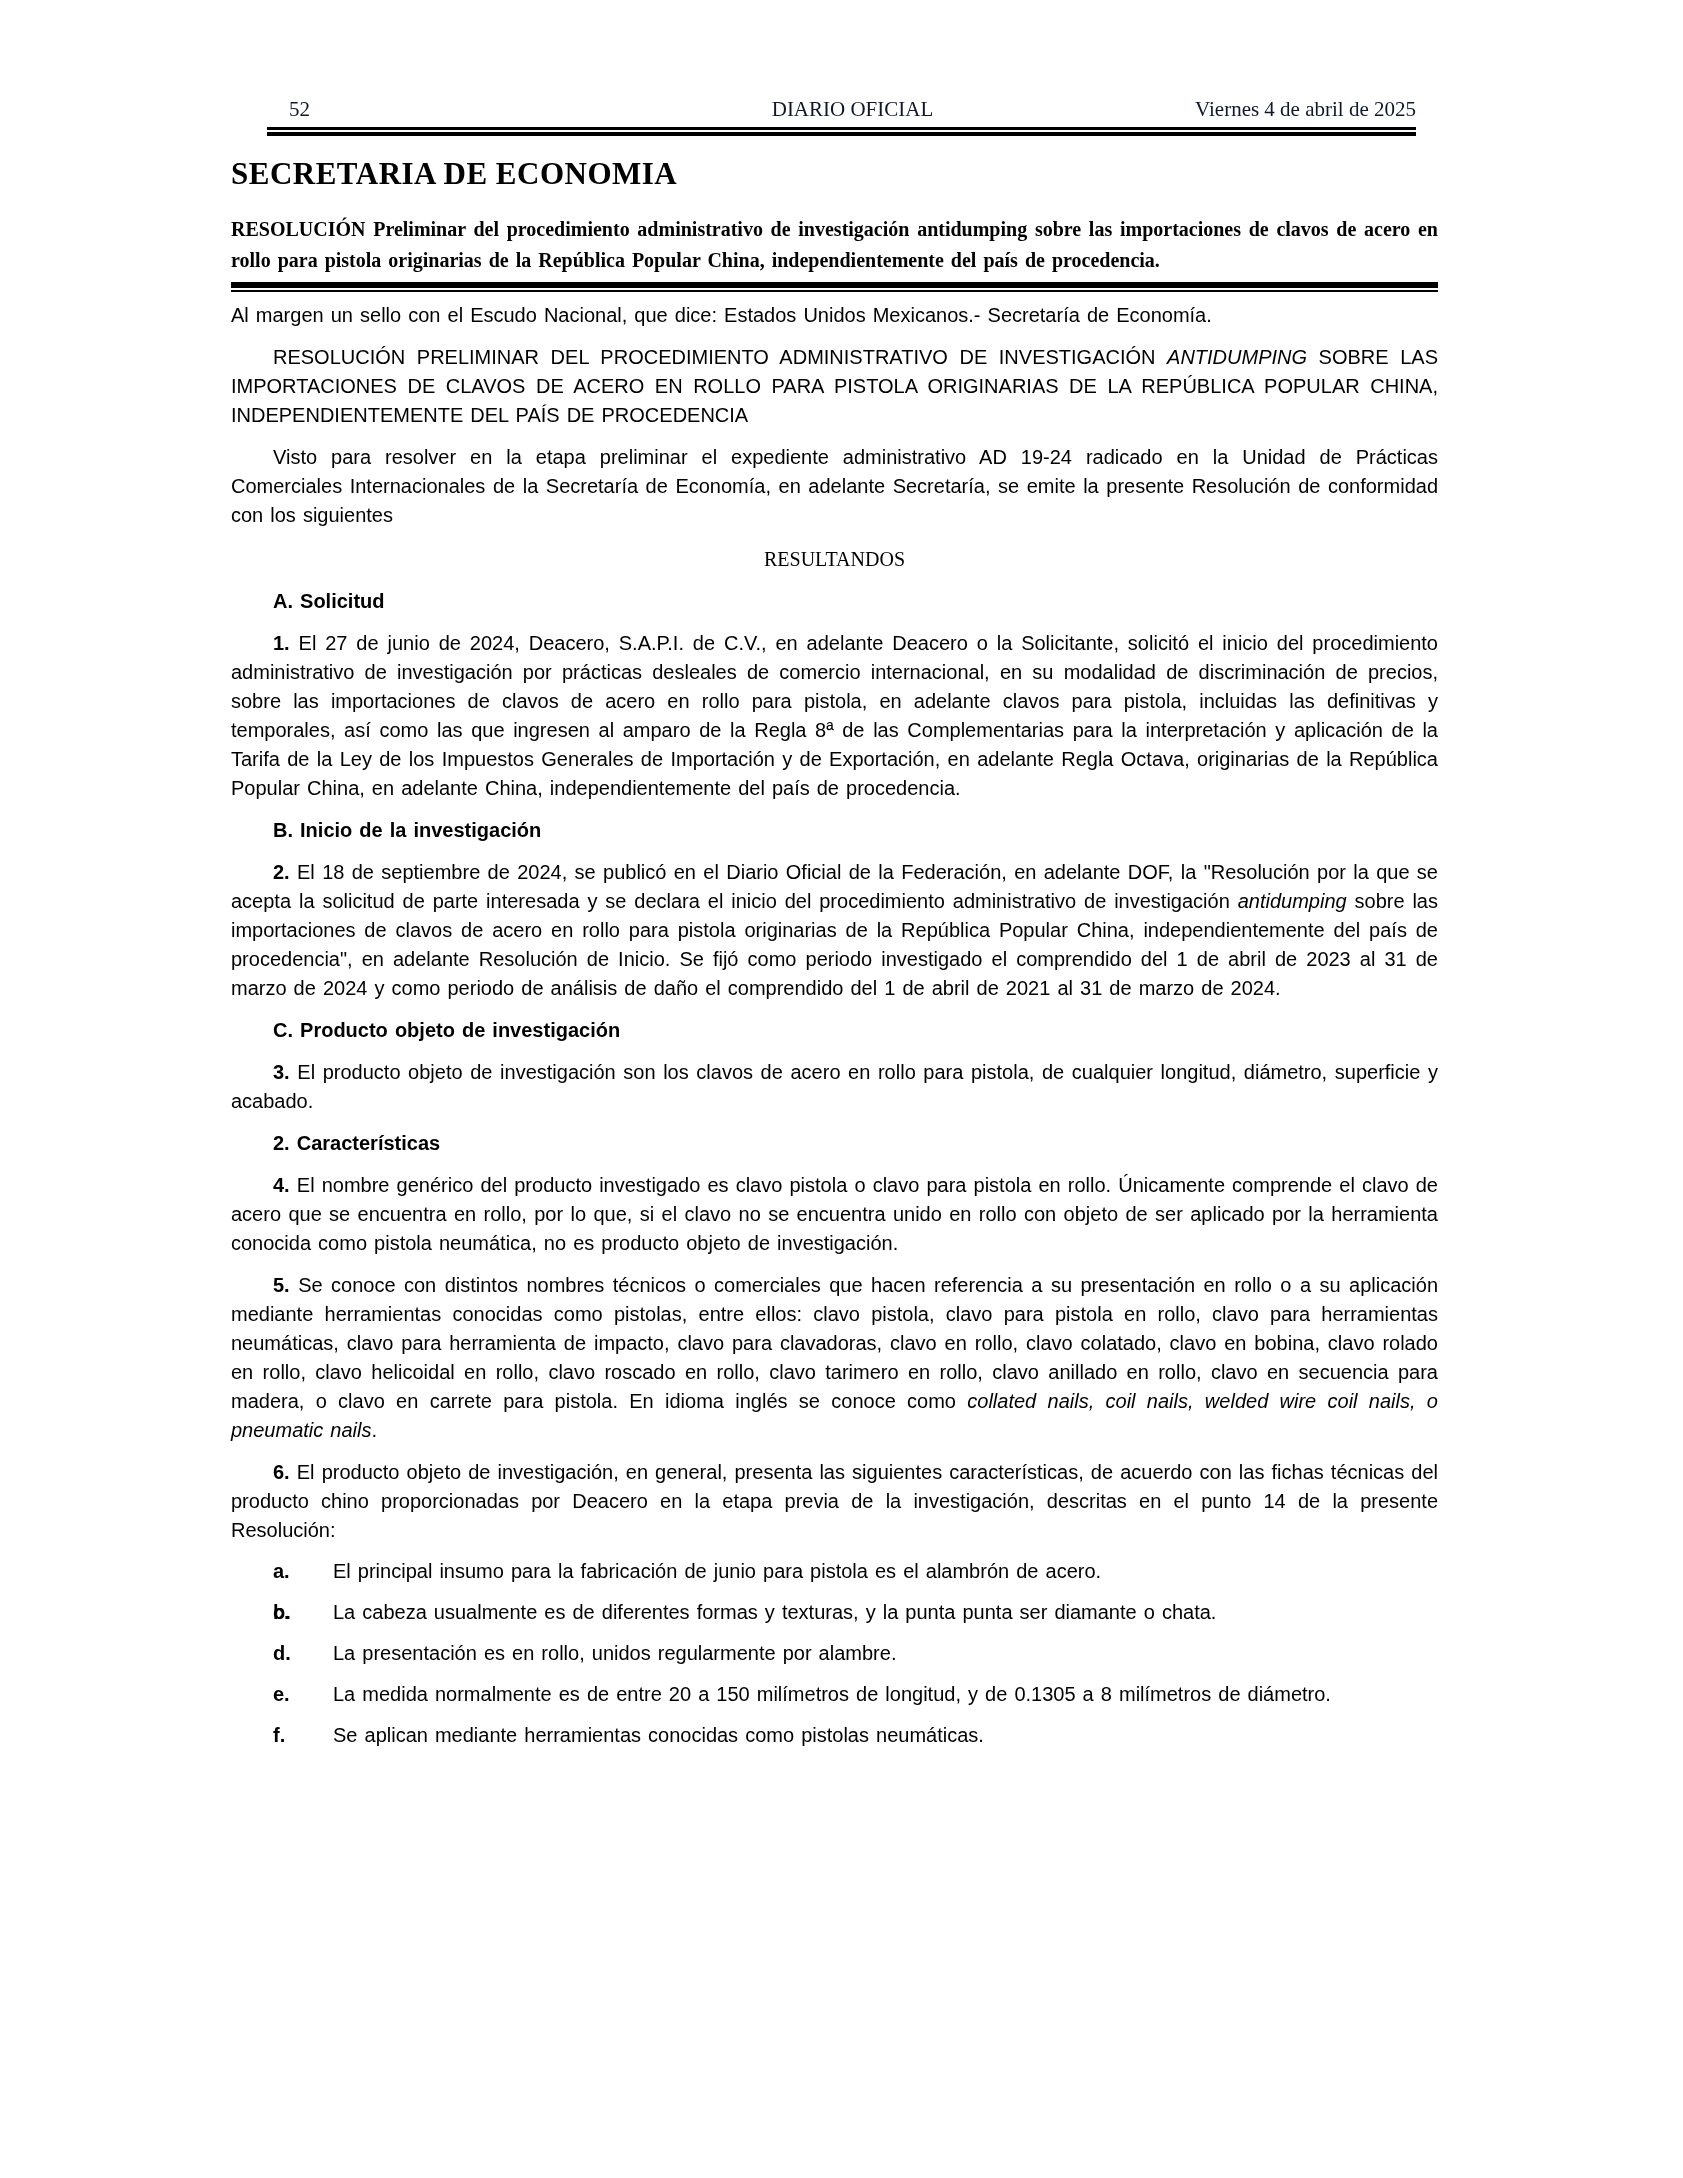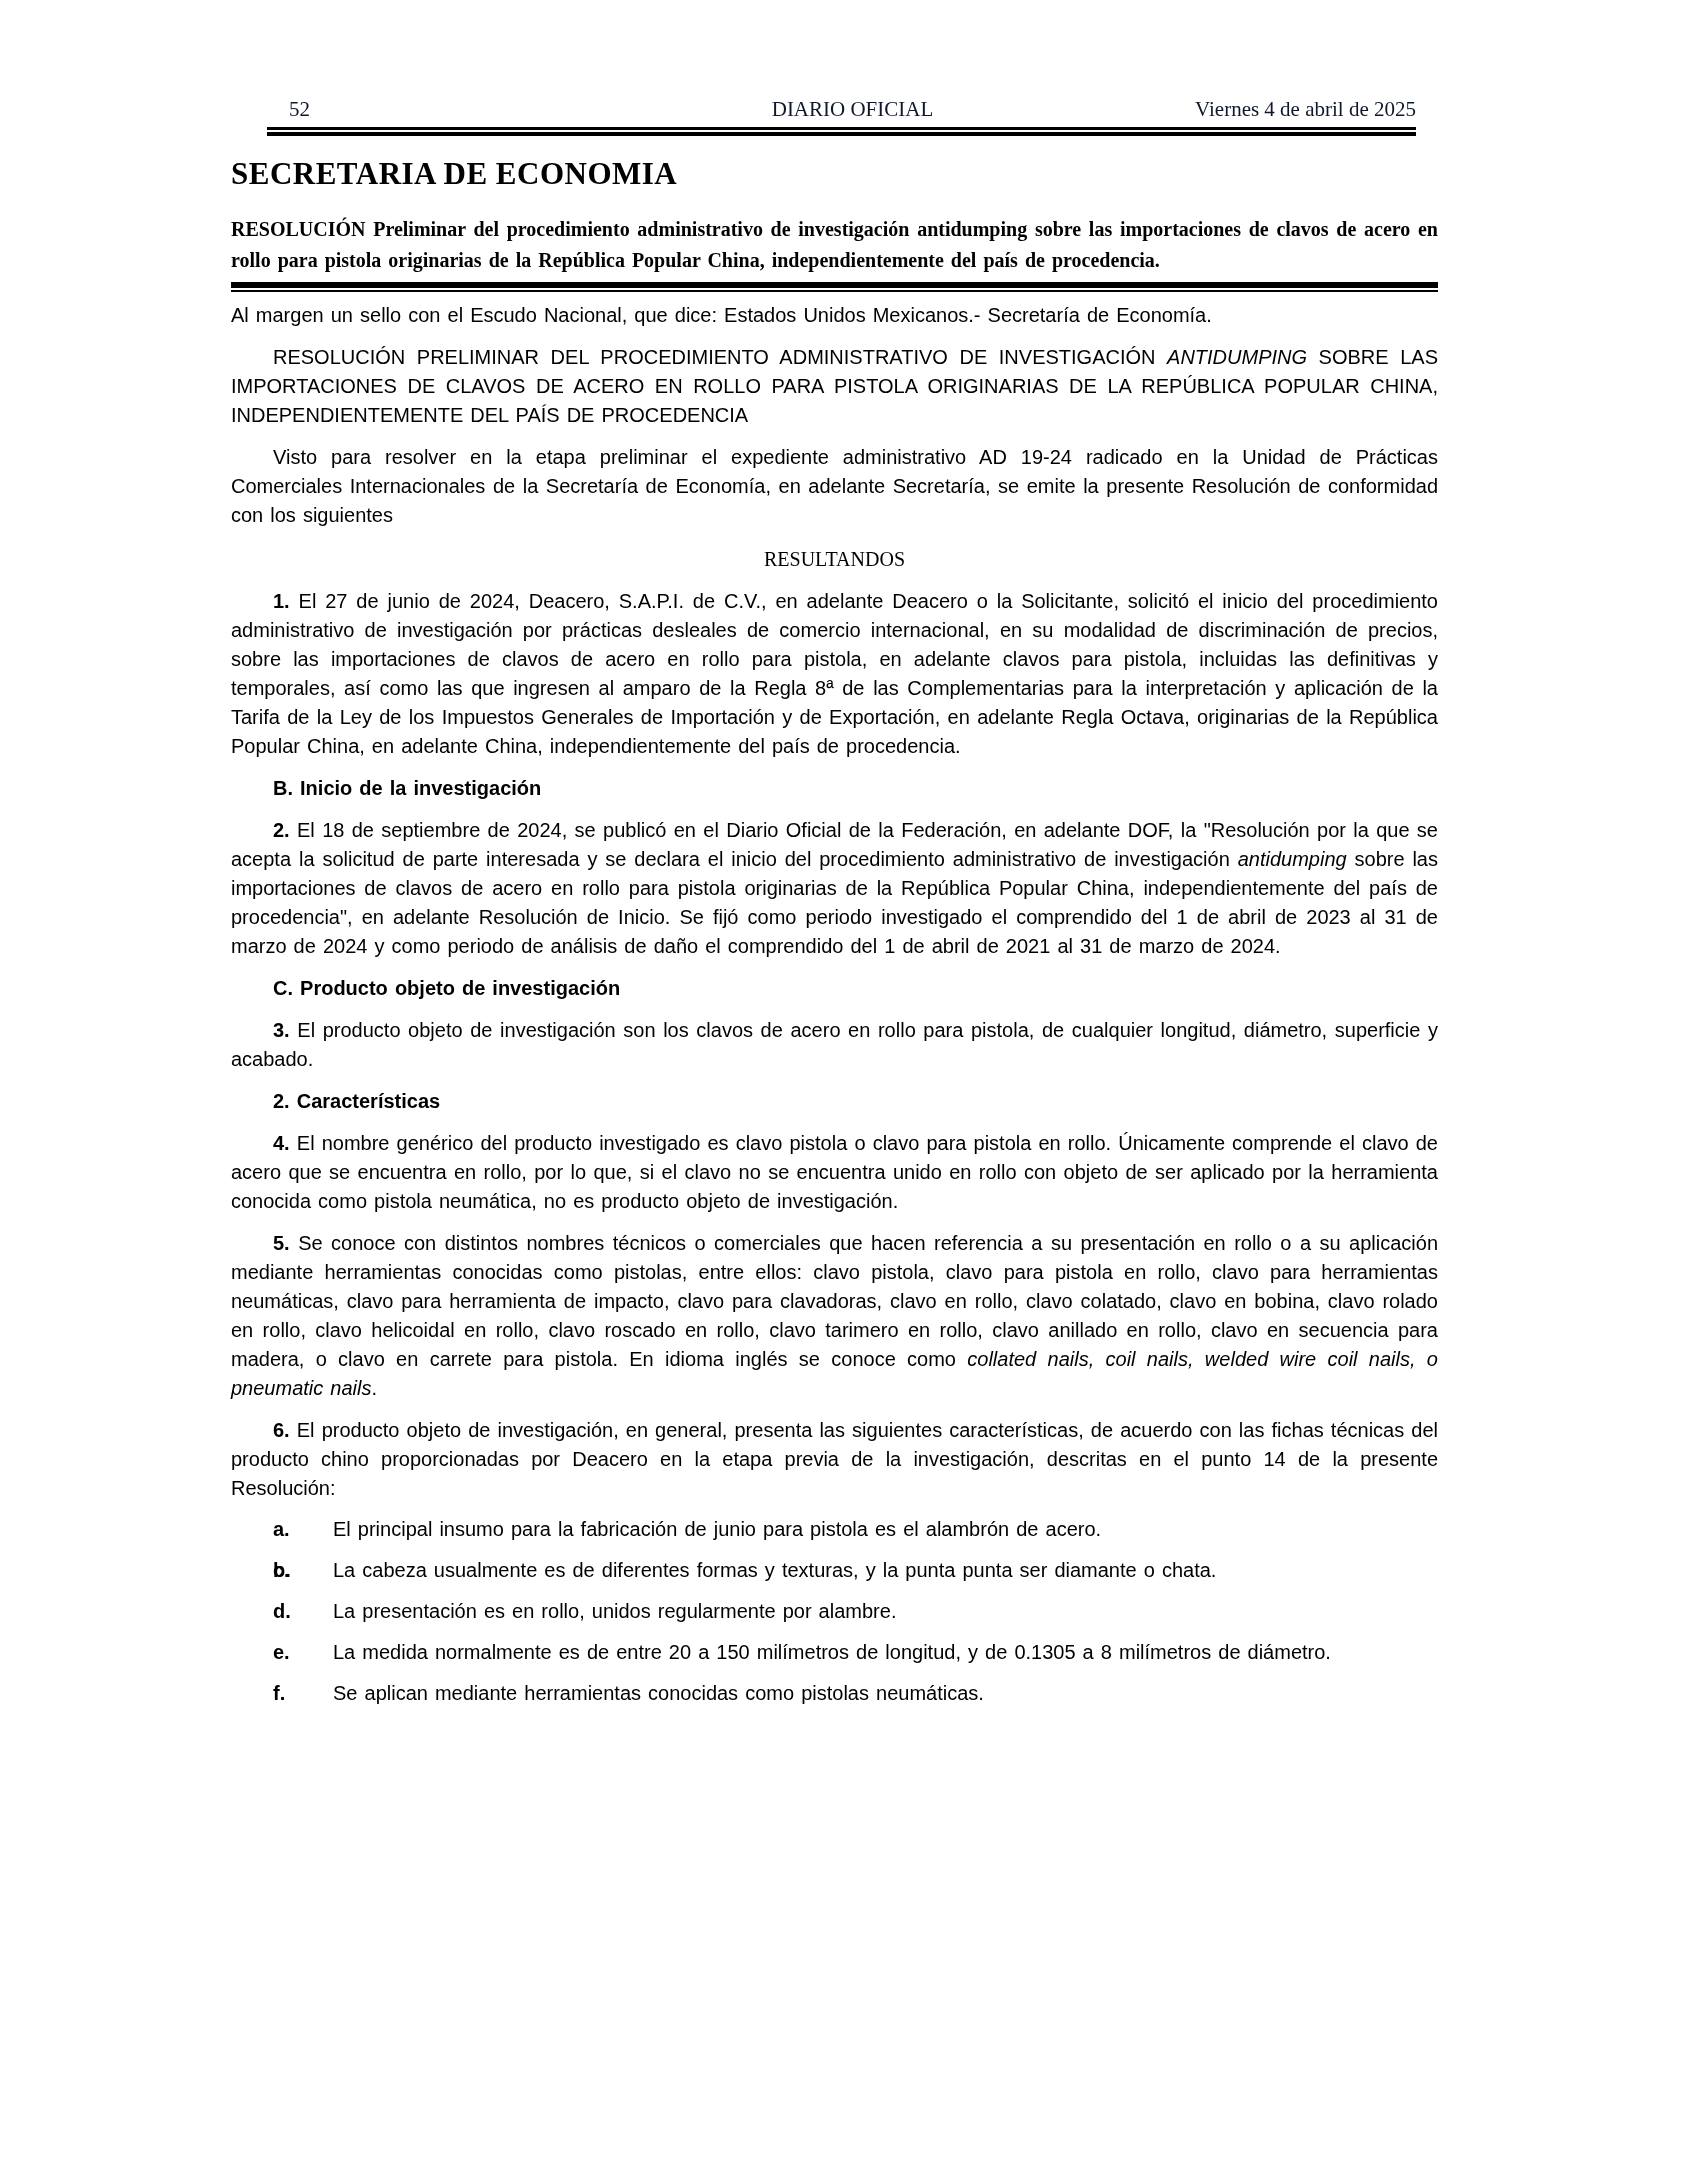--- a/index.html
+++ b/index.html
@@ -69,20 +69,21 @@
     <div class="rule-mid">
       <div class="r1"></div>
       <div class="r2"></div>
     </div>
 
     <div class="doc-body" id="doc-body">
         <p class="plain"><span class="">Al margen un sello con el Escudo Nacional, que dice: Estados Unidos Mexicanos.- Secretaría de Economía.</span></p>
         <p class="para"><span class="">RESOLUCIÓN PRELIMINAR DEL PROCEDIMIENTO ADMINISTRATIVO DE INVESTIGACIÓN </span><span class="it ">ANTIDUMPING</span><span class=""> SOBRE LAS IMPORTACIONES DE CLAVOS DE ACERO EN ROLLO PARA PISTOLA ORIGINARIAS DE LA REPÚBLICA POPULAR CHINA, INDEPENDIENTEMENTE DEL PAÍS DE PROCEDENCIA</span></p>
         <p class="para"><span class="">Visto para resolver en la etapa preliminar el expediente administrativo AD 19-24 radicado en la Unidad de Prácticas Comerciales Internacionales de la Secretaría de Economía, en adelante Secretaría, se emite la presente Resolución de conformidad con los siguientes</span></p>
         <h2 class="center-serif"><span class="">RESULTANDOS</span></h2>
+        <h2 class="heading"><span class="">A. Solicitud</span></h2>
         <p class="para"><span class="bd">1.</span><span class=""> El 27 de junio de 2024, Deacero, S.A.P.I. de C.V., en adelante Deacero o la Solicitante, solicitó el inicio del procedimiento administrativo de investigación por prácticas desleales de comercio internacional, en su modalidad de discriminación de precios, sobre las importaciones de clavos de acero en rollo para pistola, en adelante clavos para pistola, incluidas las definitivas y temporales, así como las que ingresen al amparo de la Regla 8ª de las Complementarias para la interpretación y aplicación de la Tarifa de la Ley de los Impuestos Generales de Importación y de Exportación, en adelante Regla Octava, originarias de la República Popular China, en adelante China, independientemente del país de procedencia.</span></p>
         <h2 class="heading"><span class="">B. Inicio de la investigación</span></h2>
         <p class="para"><span class="bd">2.</span><span class=""> El 18 de septiembre de 2024, se publicó en el Diario Oficial de la Federación, en adelante DOF, la "Resolución por la que se acepta la solicitud de parte interesada y se declara el inicio del procedimiento administrativo de investigación </span><span class="it ">antidumping</span><span class=""> sobre las importaciones de clavos de acero en rollo para pistola originarias de la República Popular China, independientemente del país de procedencia", en adelante Resolución de Inicio. Se fijó como periodo investigado el comprendido del 1 de abril de 2023 al 31 de marzo de 2024 y como periodo de análisis de daño el comprendido del 1 de abril de 2021 al 31 de marzo de 2024.</span></p>
         <h2 class="heading"><span class="">C. Producto objeto de investigación</span></h2>
         <p class="para"><span class="bd">3.</span><span class=""> El producto objeto de investigación son los clavos de acero en rollo para pistola, de cualquier longitud, diámetro, superficie y acabado.</span></p>
         <h2 class="heading"><span class="">2. Características</span></h2>
         <p class="para"><span class="bd">4.</span><span class=""> El nombre genérico del producto investigado es clavo pistola o clavo para pistola en rollo. Únicamente comprende el clavo de acero que se encuentra en rollo, por lo que, si el clavo no se encuentra unido en rollo con objeto de ser aplicado por la herramienta conocida como pistola neumática, no es producto objeto de investigación.</span></p>
         <p class="para"><span class="bd">5.</span><span class=""> Se conoce con distintos nombres técnicos o comerciales que hacen referencia a su presentación en rollo o a su aplicación mediante herramientas conocidas como pistolas, entre ellos: clavo pistola, clavo para pistola en rollo, clavo para herramientas neumáticas, clavo para herramienta de impacto, clavo para clavadoras, clavo en rollo, clavo colatado, clavo en bobina, clavo rolado en rollo, clavo helicoidal en rollo, clavo roscado en rollo, clavo tarimero en rollo, clavo anillado en rollo, clavo en secuencia para madera, o clavo en carrete para pistola. En idioma inglés se conoce como </span><span class="it ">collated nails, coil nails, welded wire coil nails, o pneumatic nails</span><span class="">.</span></p>
         <p class="para"><span class="bd">6.</span><span class=""> El producto objeto de investigación, en general, presenta las siguientes características, de acuerdo con las fichas técnicas del producto chino proporcionadas por Deacero en la etapa previa de la investigación, descritas en el punto 14 de la presente Resolución:</span></p>
         <p class="item"><span class="letter">a.</span><span class="">El principal insumo para la fabricación de junio para pistola es el alambrón de acero.</span></p>

